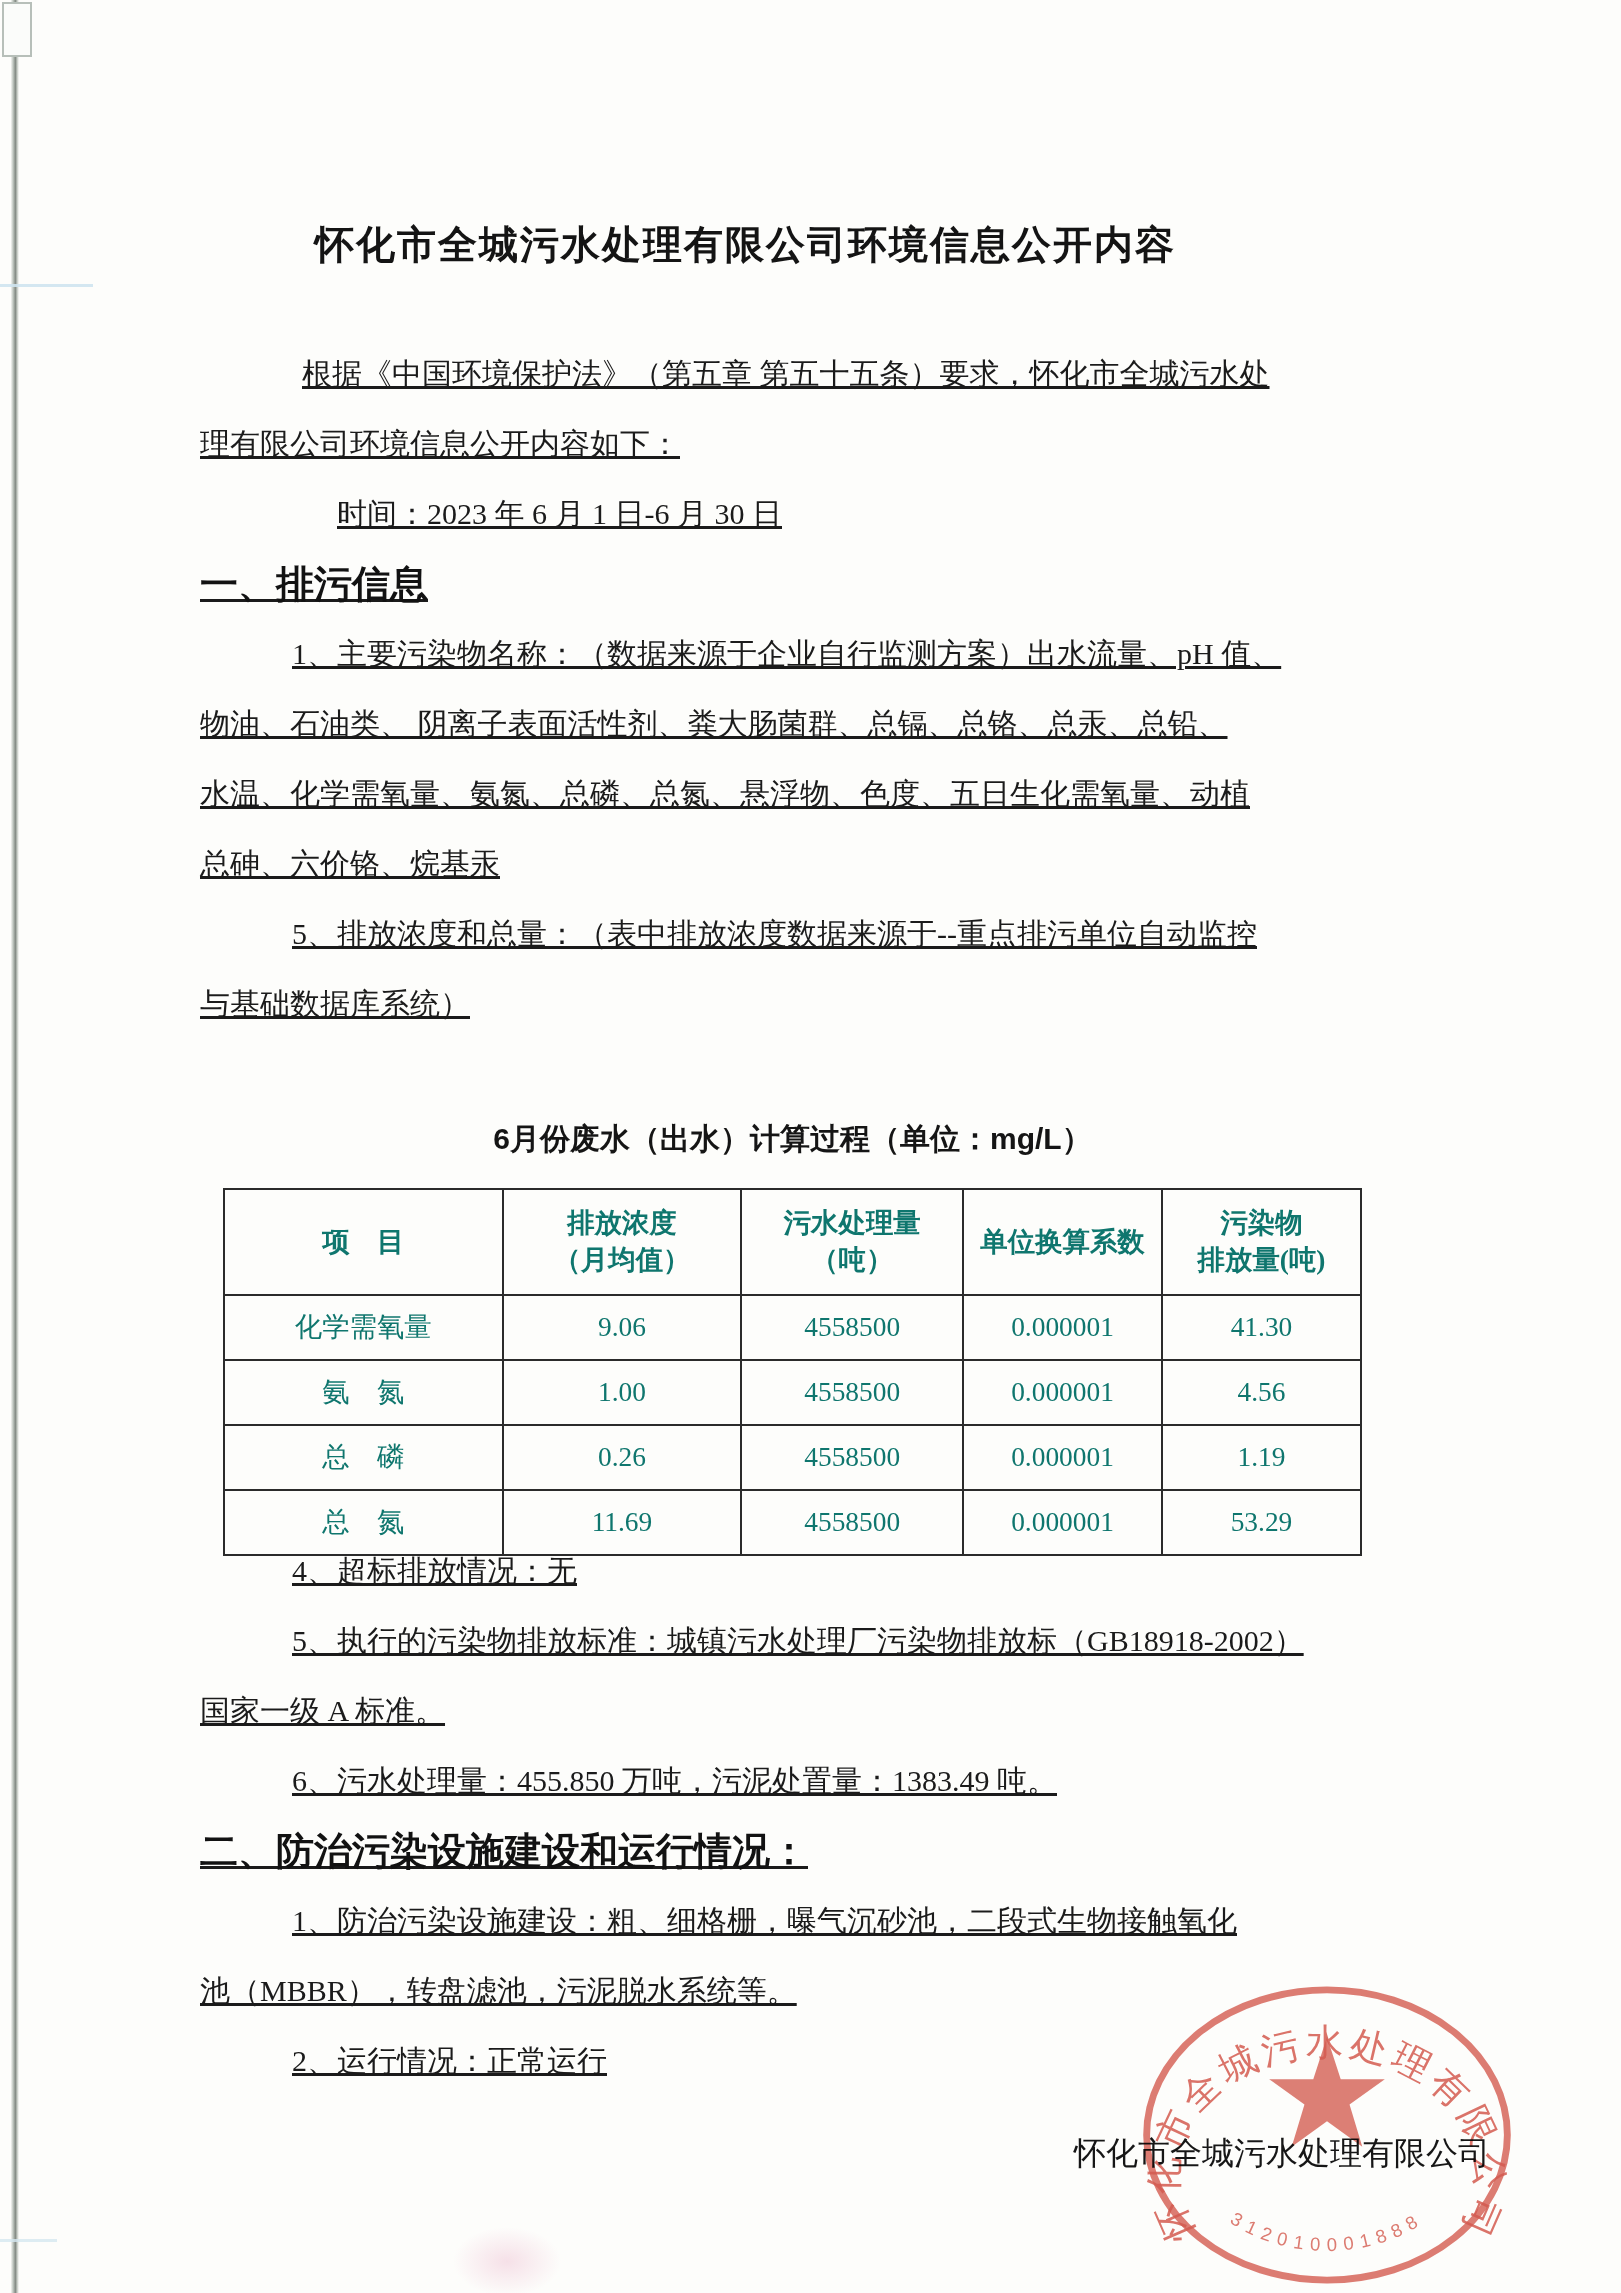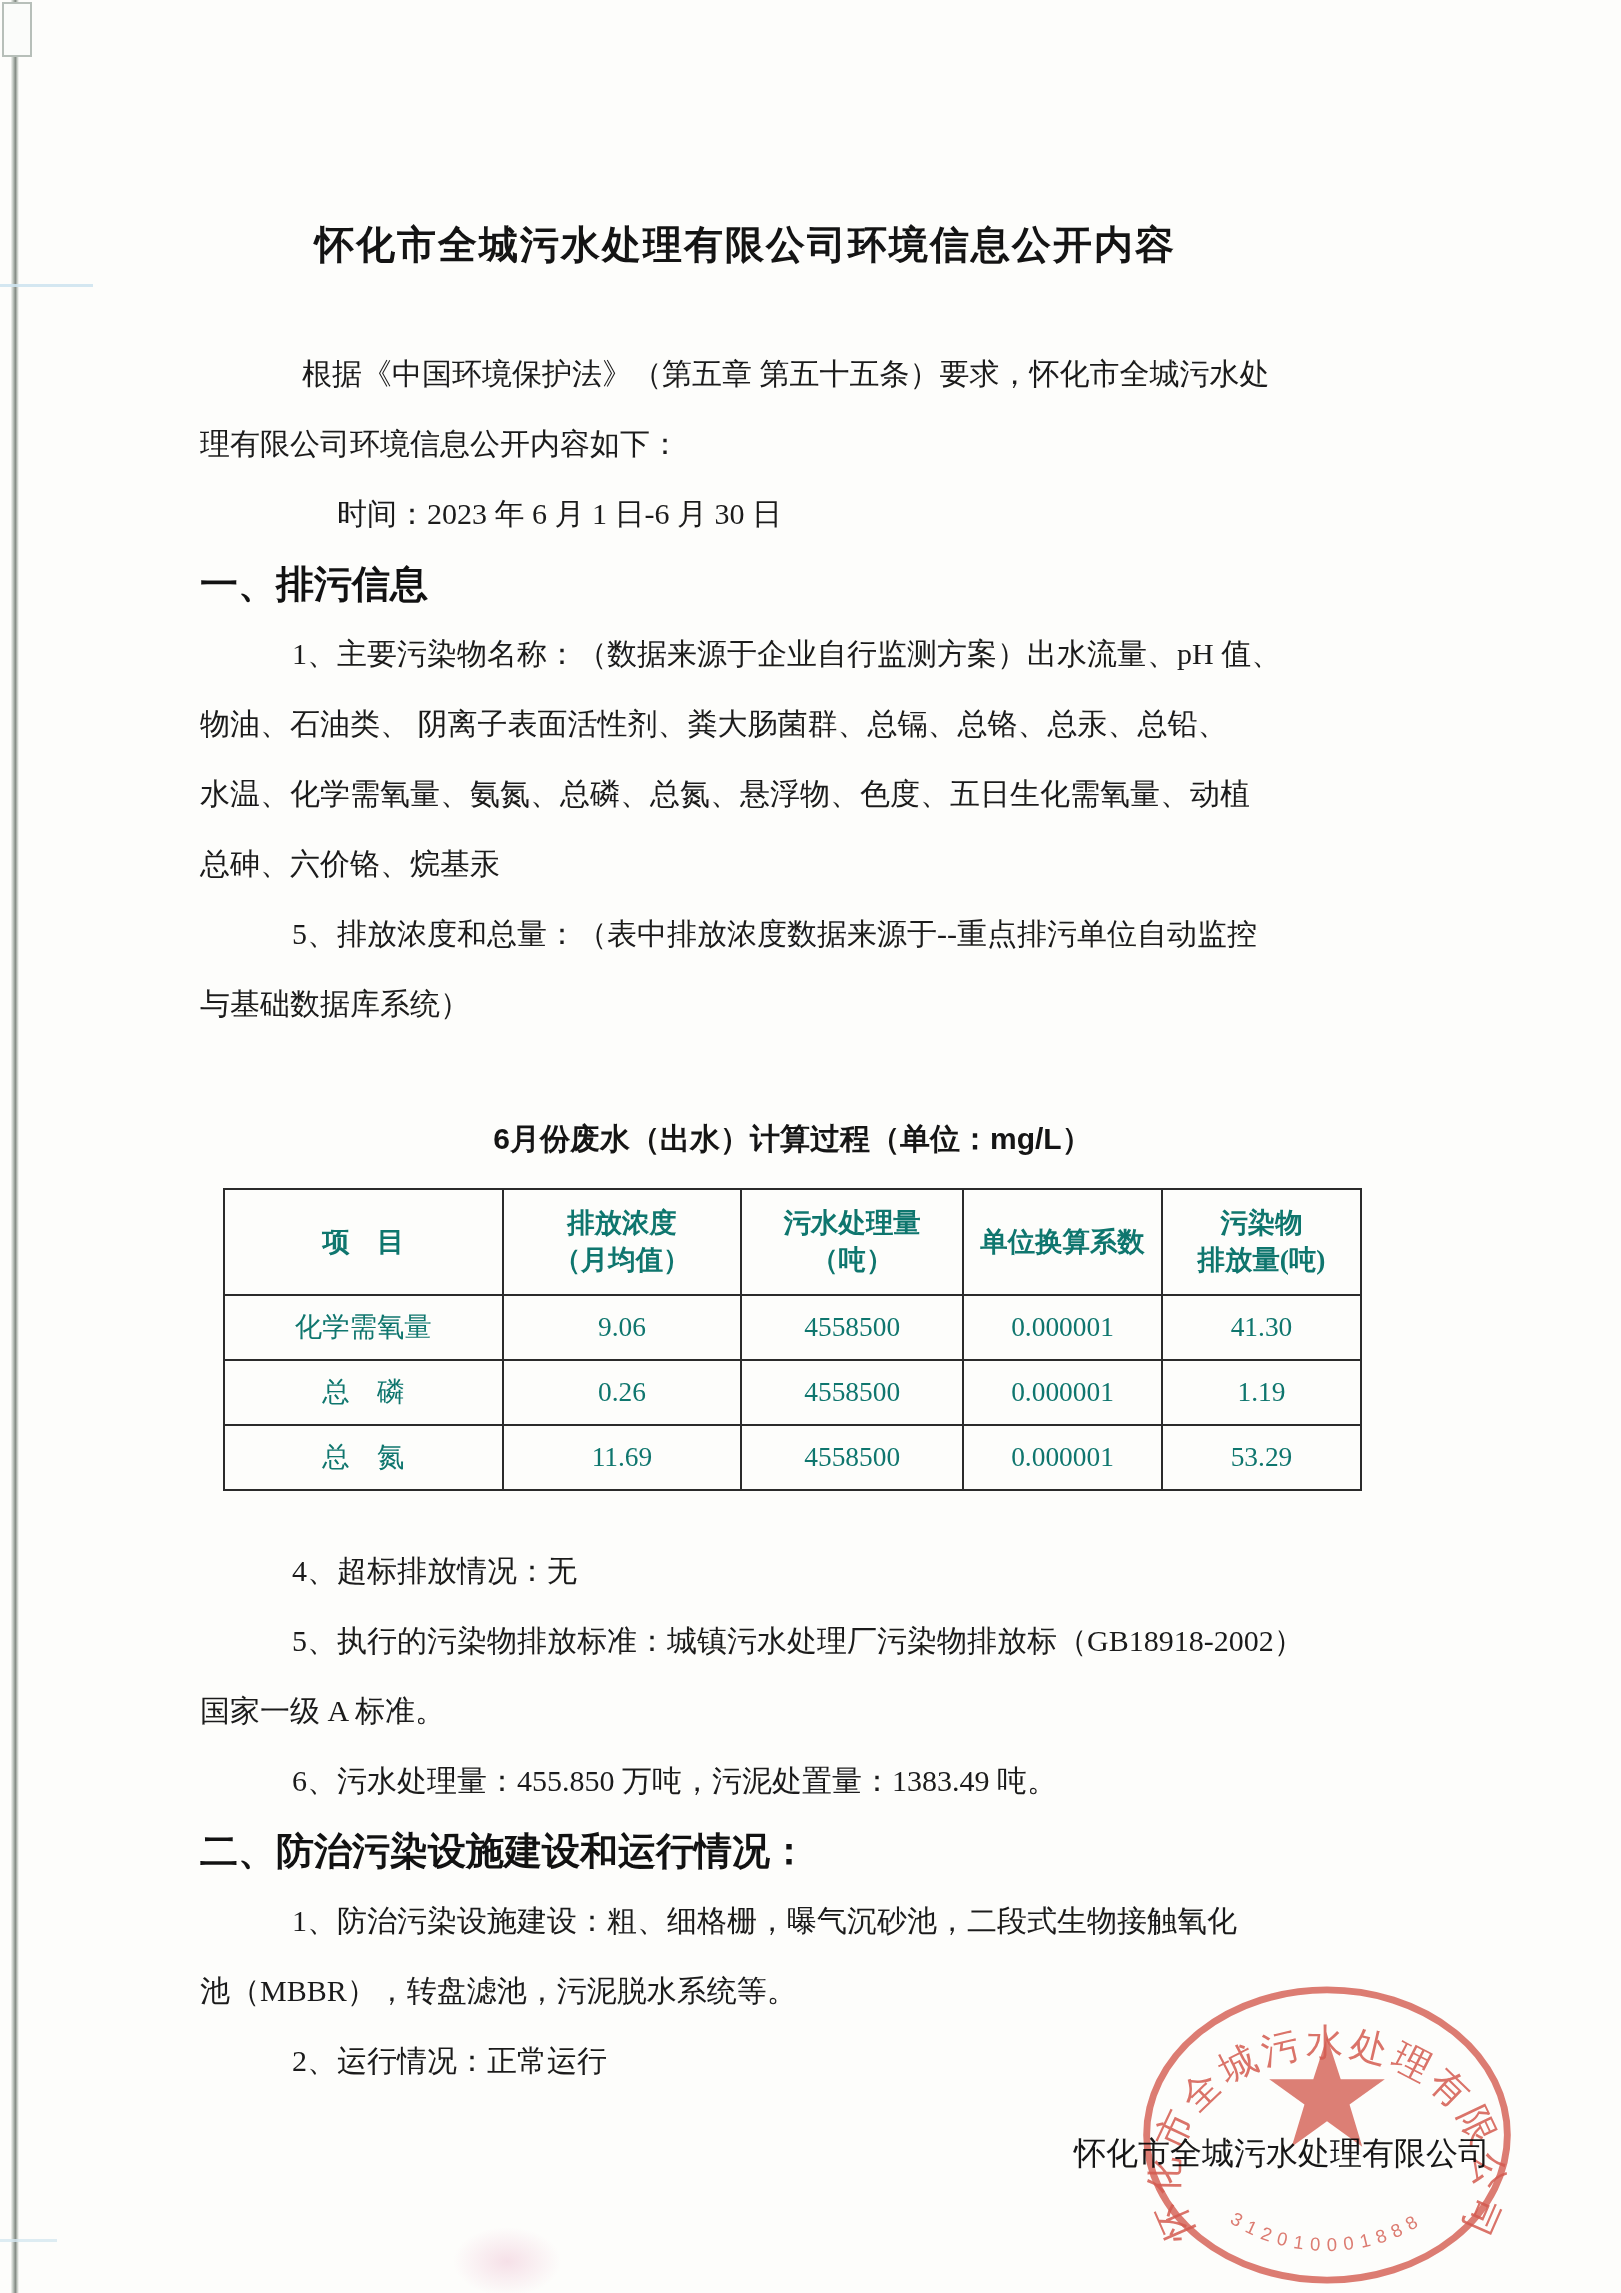--- a/index.html
+++ b/index.html
@@ -20,21 +20,21 @@
   .scan-line-blue-top{position:absolute;left:0;top:284px;width:93px;height:2.9px;background:#cfe4ef;opacity:.9;}
   .scan-line-blue-bottom{position:absolute;left:0;top:2239px;width:57px;height:2.9px;background:#d5e7f0;opacity:.8;}
   .smudge{position:absolute;left:453px;top:2227px;width:108px;height:69px;border-radius:50%;
     background:radial-gradient(closest-side,rgba(231,170,195,.35),rgba(231,170,195,0));}
 
   .doc-title{
     position:absolute;left:157px;top:218px;width:1019px;
     text-align:right;font-family:"Liberation Sans","DejaVu Sans",sans-serif;
     font-weight:700;font-size:39px;letter-spacing:2px;color:#141414;
   }
-  .text-block{position:absolute;left:200px;width:1057px;font-size:30px;line-height:70px;}
+  .text-block{position:absolute;left:200px;width:1057px;font-size:30px;line-height:70px;text-decoration:underline;}
   .text-block .line{white-space:nowrap;}
   .indent-first{padding-left:102px;}
   .indent-item{padding-left:92px;}
   .indent-time{padding-left:137px;}
   .heading{font-family:"Liberation Sans","DejaVu Sans",sans-serif;font-weight:700;font-size:38px;color:#121212;}
 
   .table-title{
     position:absolute;left:223px;top:1119px;width:1139px;text-align:center;
     font-family:"Liberation Sans","DejaVu Sans",sans-serif;font-weight:700;font-size:30px;color:#151515;
   }
@@ -110,20 +110,27 @@
     </thead>
     <tbody>
       <tr>
         <td>化学需氧量</td>
         <td>9.06</td>
         <td>4558500</td>
         <td>0.000001</td>
         <td>41.30</td>
       </tr>
       <tr>
+        <td>氨　氮</td>
+        <td>1.00</td>
+        <td>4558500</td>
+        <td>0.000001</td>
+        <td>4.56</td>
+      </tr>
+      <tr>
         <td>总　磷</td>
         <td>0.26</td>
         <td>4558500</td>
         <td>0.000001</td>
         <td>1.19</td>
       </tr>
       <tr>
         <td>总　氮</td>
         <td>11.69</td>
         <td>4558500</td>

